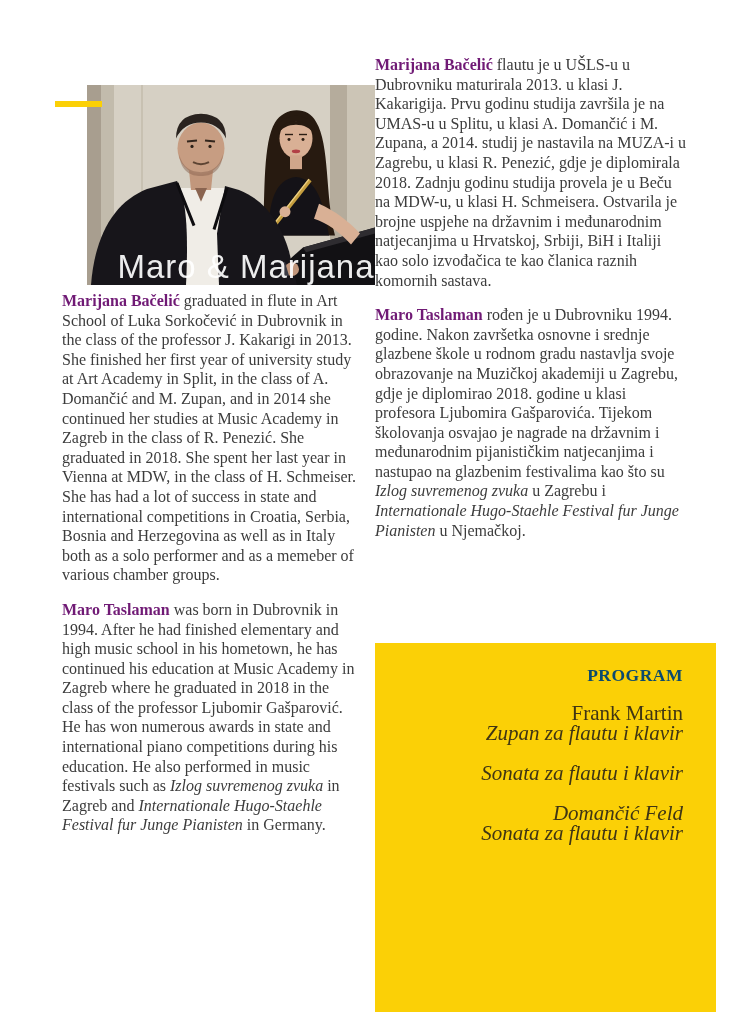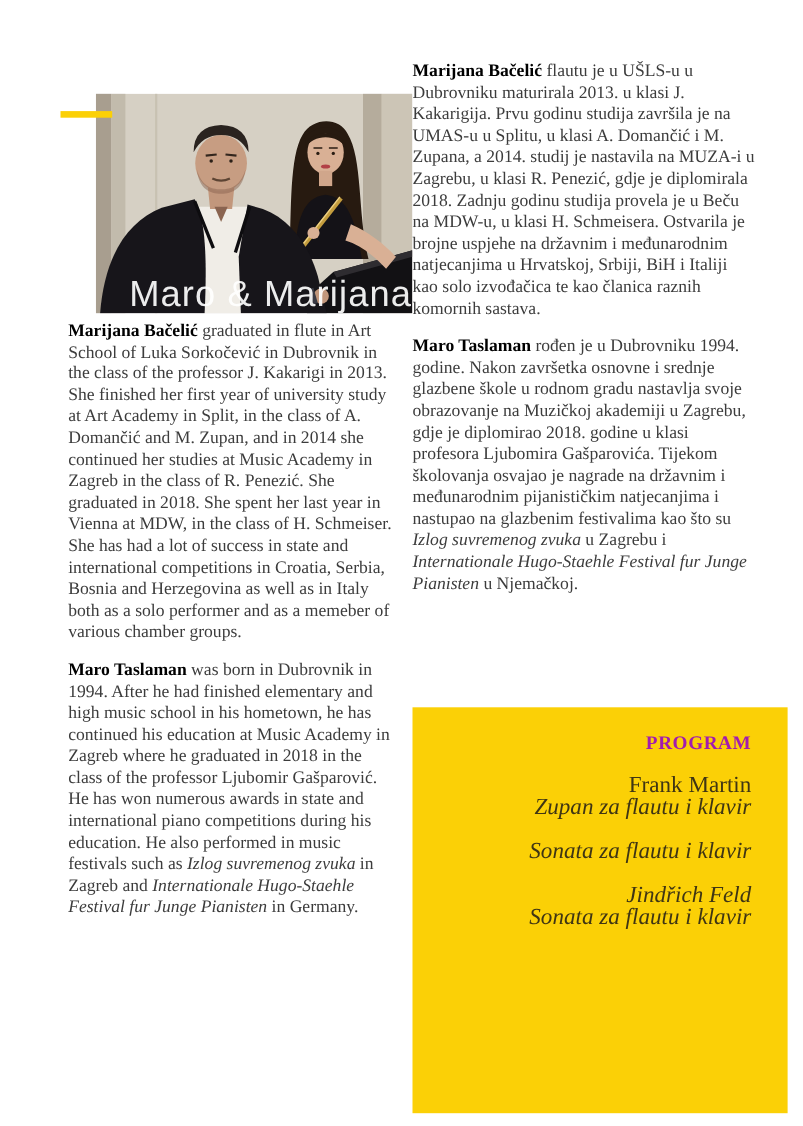--- a/index.html
+++ b/index.html
@@ -31,38 +31,38 @@
     background:#fbd006;z-index:2;
   }
   
   .col{
     position:absolute;
     font-size:16px;line-height:19.6px;
     color:#3c3c3c;
     text-align:left;
   }
   .col p{margin:0 0 15px 0;}
-  .col strong{font-weight:bold;color:#000000;}
+  .col strong{font-weight:bold;color:#701a75;}
   .col em{}
   .col-left{left:62px;top:291px;width:301px;}
   .col-right{left:375px;top:55px;width:312px;}
   
   .program-box{
     position:absolute;left:375px;top:643px;width:341px;height:369px;
     box-sizing:border-box;
     background:#fbd006;
     padding:21px 33px 0 20px;
     text-align:right;
     color:#3f3514;
   }
   .program-title{
     margin:0 0 17px 0;
     font-size:17.5px;line-height:22px;
     font-weight:bold;letter-spacing:0.5px;
-    color:#a21caf;
+    color:#0c4a6e;
   }
   .program-entry{margin:0 0 20px 0;font-size:21px;line-height:20px;font-style:italic;}
   .program-entry .composer.roman{font-style:normal;}
 </style>
 </head>
 <body>
 
 <div class="page">
 
   <div class="accent-bar"></div>
@@ -138,18 +138,18 @@
   <section class="program-box">
     <h2 class="program-title">PROGRAM</h2>
     <div class="program-entry">
       <div class="composer roman">Frank Martin</div>
       <div class="piece">Zupan za flautu i klavir</div>
     </div>
     <div class="program-entry">
       <div class="piece">Sonata za flautu i klavir</div>
     </div>
     <div class="program-entry">
-      <div class="composer">Jindřich Feld</div>
+      <div class="composer">Domančić Feld</div>
       <div class="piece">Sonata za flautu i klavir</div>
     </div>
   </section>
 
 </div>
 
 </body></html>

